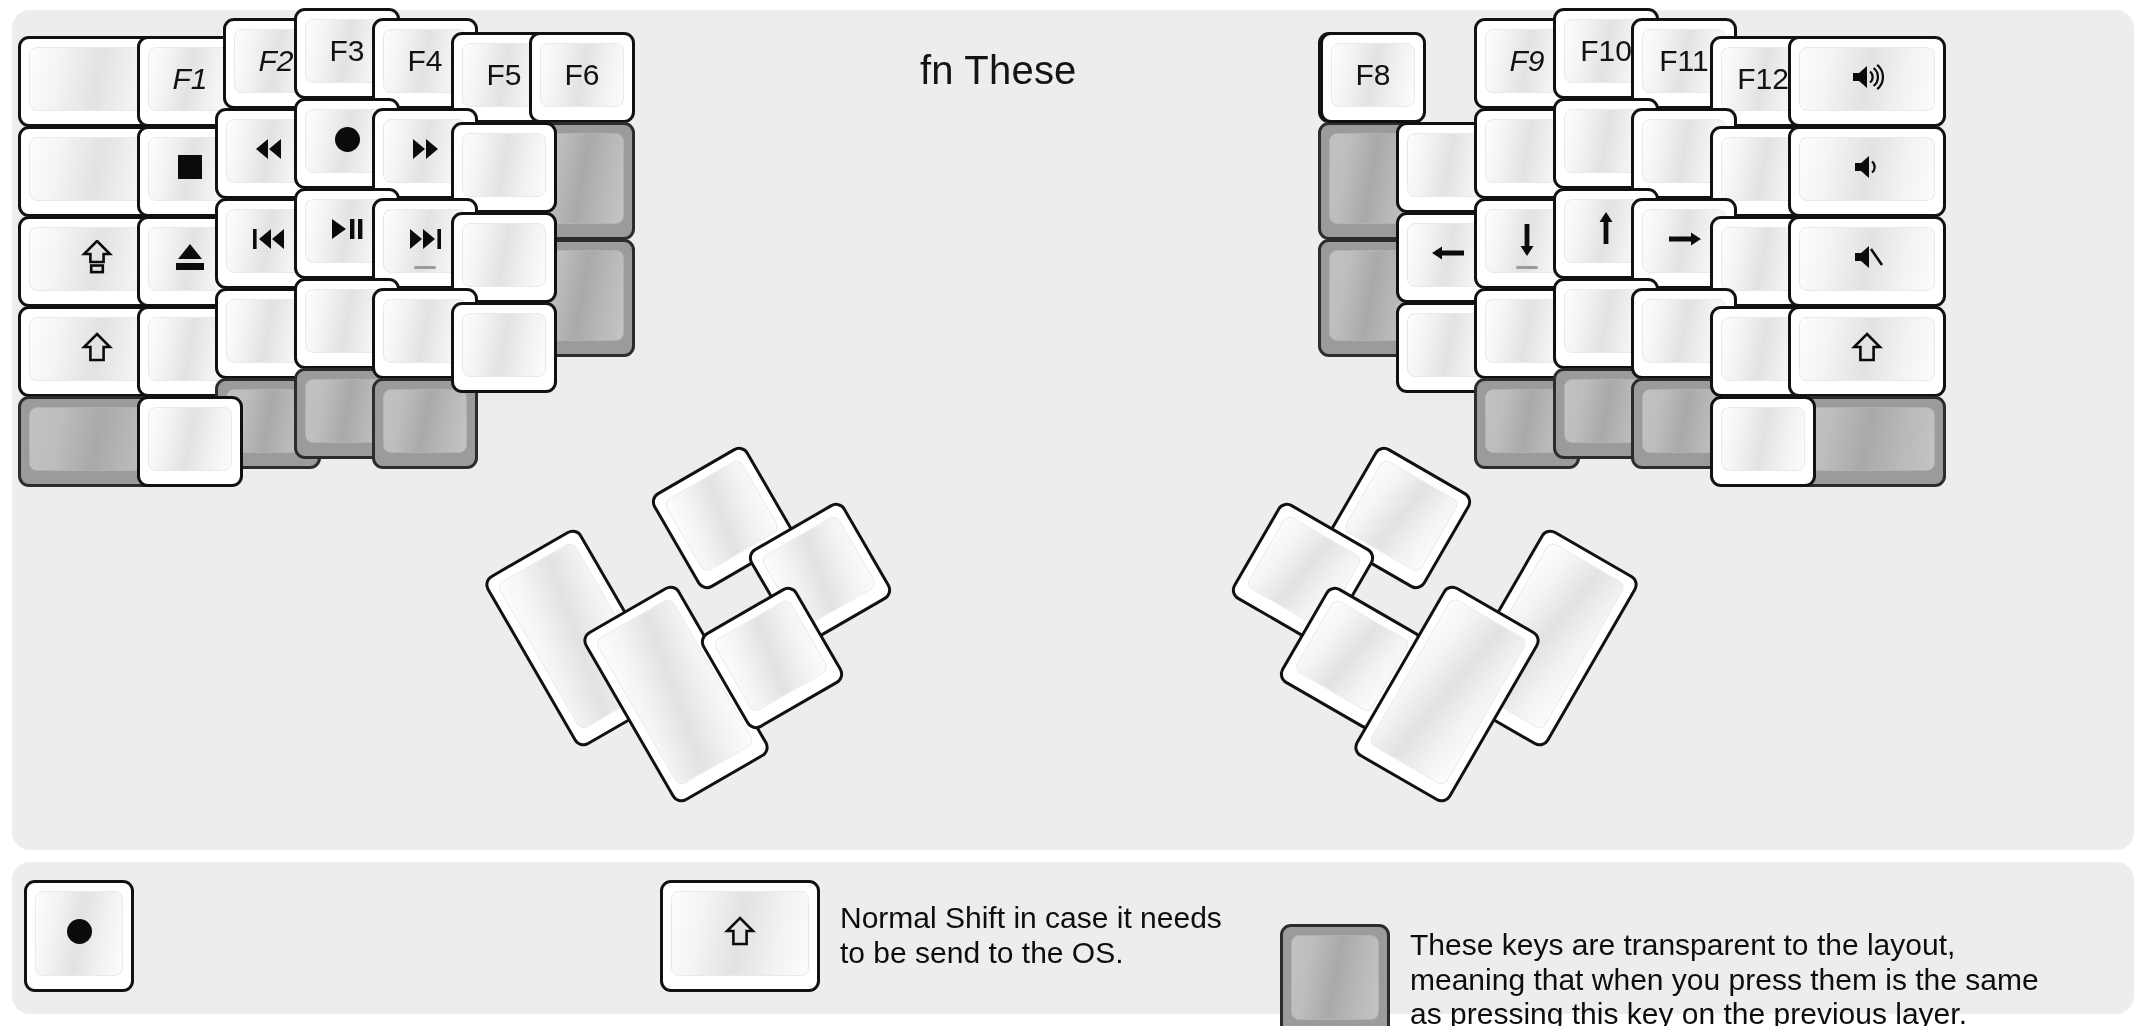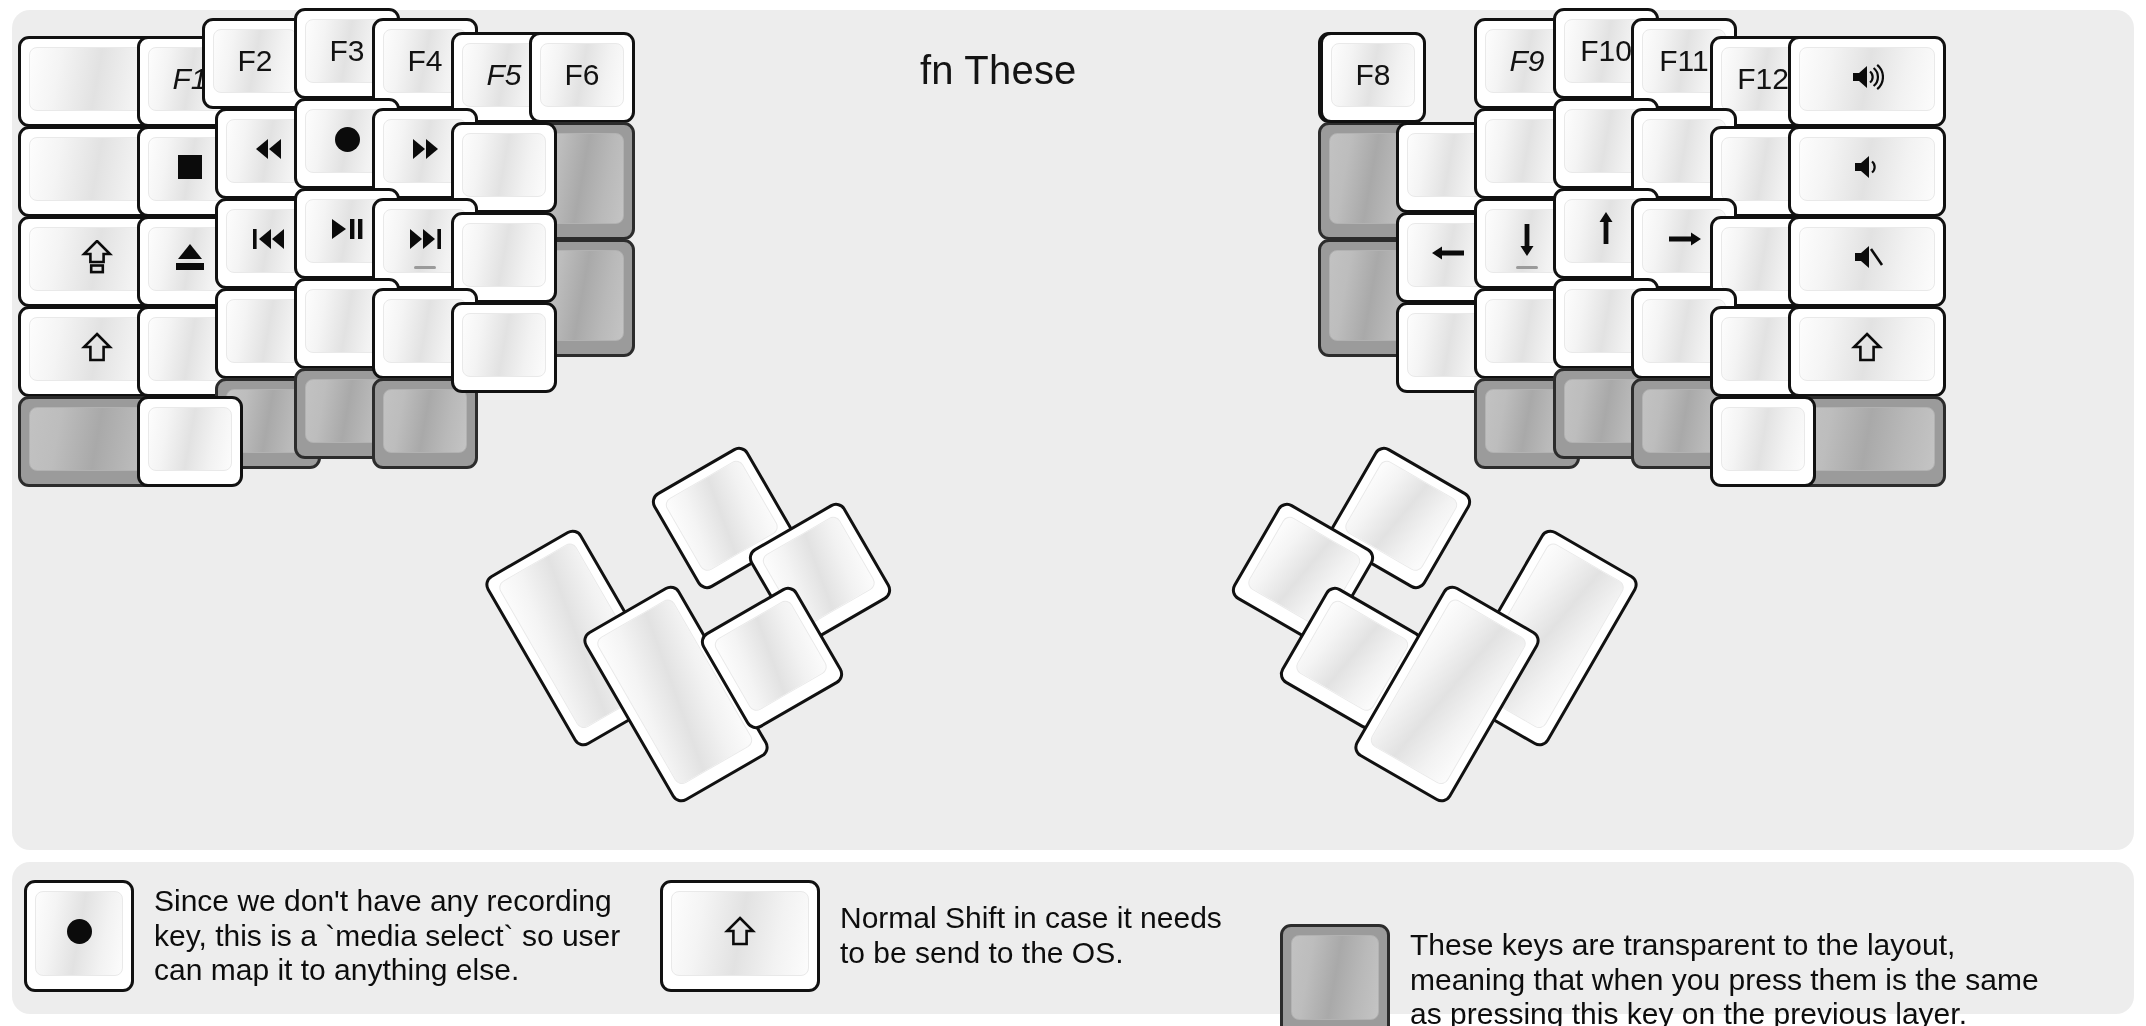--- a/index.html
+++ b/index.html
@@ -138,21 +138,21 @@
         <div class="top">
           <span><span class="ic ic-eject"></span></span>
         </div>
       </div>
       <div class="key" style="left: 137px; top: 306px; width: 106px; height: 91px; z-index: 14;">
         <div class="top"></div>
       </div>
       <div class="key" style="left: 137px; top: 396px; width: 106px; height: 91px; z-index: 15;">
         <div class="top"></div>
       </div>
-      <div class="key" style="left: 202px; top: 18px; width: 106px; height: 91px; z-index: 11;">
+      <div class="key" style="left: 223px; top: 18px; width: 106px; height: 91px; z-index: 11; font-style: italic;">
         <div class="top">
           <span class="lbl">F2</span>
         </div>
       </div>
       <div class="key" style="left: 215px; top: 108px; width: 106px; height: 91px; z-index: 12;">
         <div class="top">
           <span><svg class="ic" width="40" height="28" viewBox="0 0 40 28" fill="#0b0b0b" xmlns="http://www.w3.org/2000/svg">
               <path d="M20 4 L8 14 L20 24 Z"></path>
               <path d="M33 4 L21 14 L33 24 Z"></path>
             </svg></span>
@@ -220,21 +220,21 @@
             </svg></span>
         </div>
         <div class="underscore"></div>
       </div>
       <div class="key" style="left: 372px; top: 288px; width: 106px; height: 91px; z-index: 14;">
         <div class="top"></div>
       </div>
       <div class="key trans" style="left: 372px; top: 378px; width: 106px; height: 91px; z-index: 14;">
         <div class="top"></div>
       </div>
-      <div class="key" style="left: 451px; top: 32px; width: 106px; height: 91px; z-index: 11; font-style: italic;">
+      <div class="key" style="left: 451px; top: 32px; width: 106px; height: 91px; z-index: 11;">
         <div class="top">
           <span class="lbl">F5</span>
         </div>
       </div>
       <div class="key" style="left: 451px; top: 122px; width: 106px; height: 91px; z-index: 12;">
         <div class="top"></div>
       </div>
       <div class="key" style="left: 451px; top: 212px; width: 106px; height: 91px; z-index: 13;">
         <div class="top"></div>
       </div>
@@ -451,23 +451,20 @@
     </div>
   <div id="legend-root">
       <div class="leg" style="left: 24px; top: 880px;">
         <div class="capbox" style="width: 110px; height: 112px;">
           <div class="key" style="left: 0px; top: 0px; width: 110px; height: 112px;">
             <div class="top">
               <span><span class="ic ic-rec"></span></span>
             </div>
           </div>
         </div>
-        <div class="txt">Since we don't have any recording
-key, this is a `media select` so user
-can map it to anything else.</div>
       </div>
       <div class="leg" style="left: 660px; top: 880px; justify-content: center;">
         <div class="capbox" style="width: 160px; height: 112px;">
           <div class="key" style="left: 0px; top: 0px; width: 160px; height: 112px;">
             <div class="top">
               <span><svg class="ic" width="32" height="33" viewBox="0 0 32 33" fill="#0b0b0b" xmlns="http://www.w3.org/2000/svg">
                   <path d="M16 3 L29 16 L22.6 16 L22.6 29 L9.4 29 L9.4 16 L3 16 Z" fill="none" stroke="#0b0b0b" stroke-width="2.6" stroke-linejoin="miter"></path>
                 </svg></span>
             </div>
           </div>

